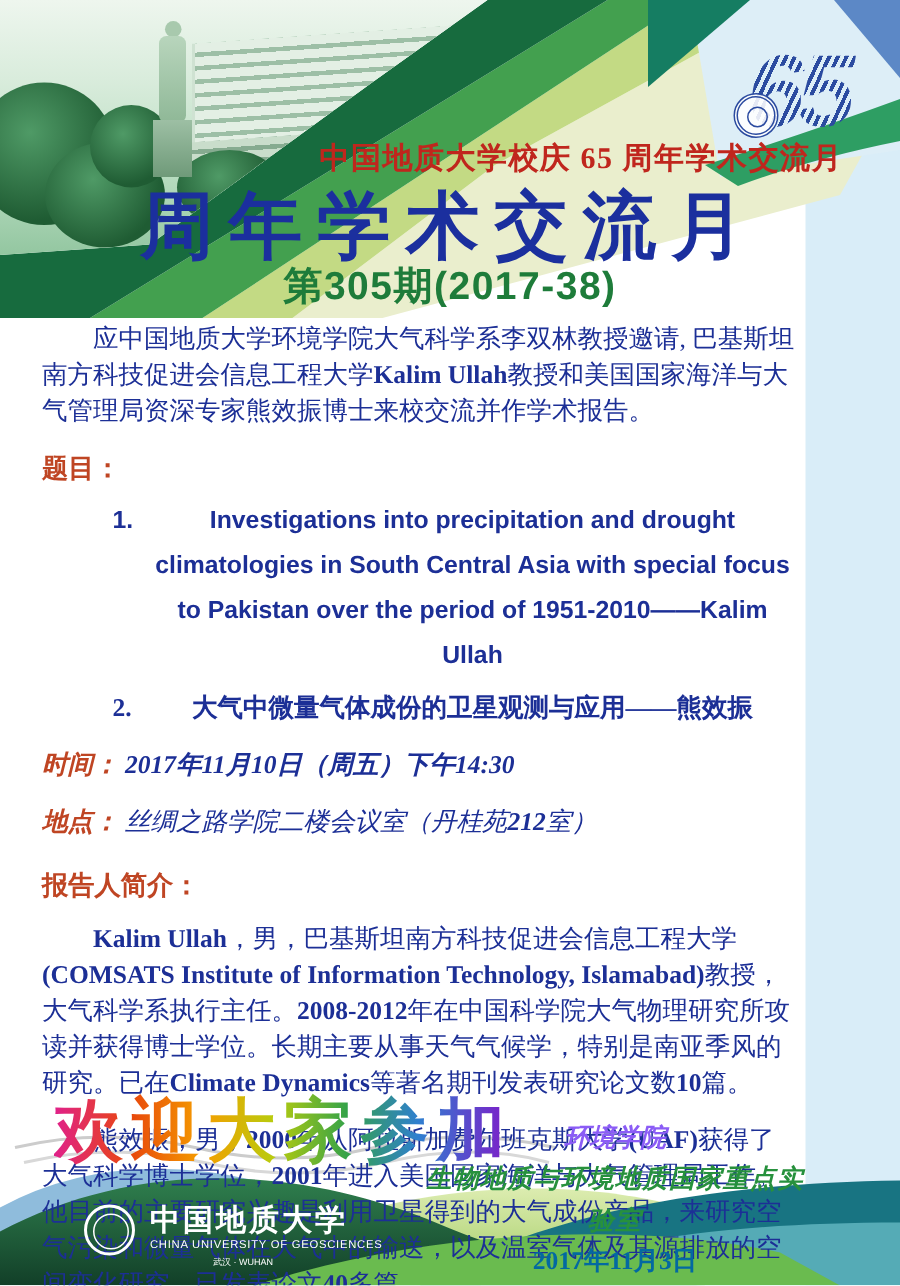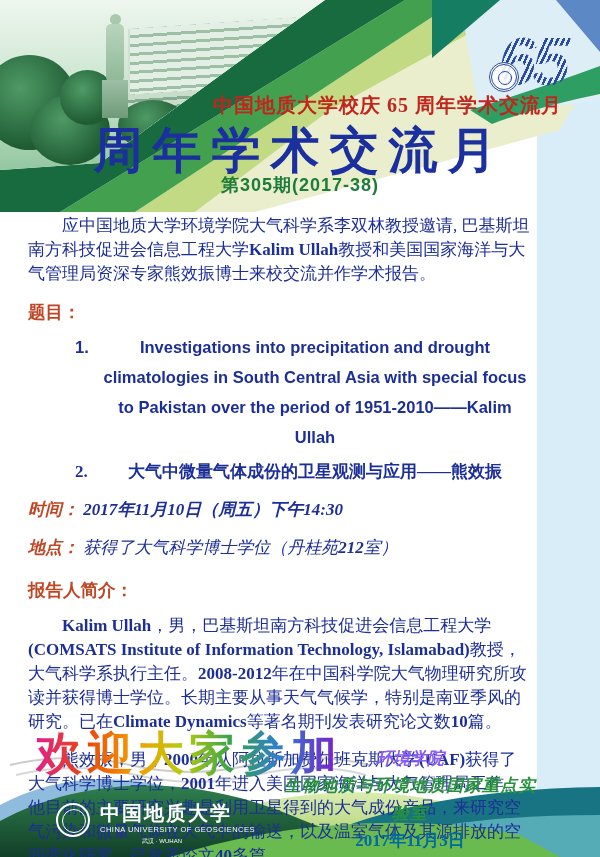--- a/index.html
+++ b/index.html
@@ -20,21 +20,21 @@
   #statue{position:absolute;left:98px;top:14px;width:34px;height:104px;}
   #statue .head{position:absolute;left:12px;top:0;width:11px;height:11px;border-radius:50%;background:#a8c9ad;}
   #statue .bodyp{position:absolute;left:8px;top:10px;width:18px;height:58px;border-radius:5px;background:linear-gradient(180deg,#b8d5bc,#8fb897);}
   #statue .ped{position:absolute;left:4px;top:66px;width:26px;height:38px;background:linear-gradient(180deg,#9dbfa4,#6f9a79);}
   #hdr-title{position:absolute;left:0;top:124px;width:600px;text-align:center;
      font-size:49px;line-height:54px;font-weight:900;color:#1b2f9e;letter-spacing:10px;z-index:3;}
   #hdr-red{position:absolute;left:0;top:92px;width:562px;text-align:right;font-size:20px;font-weight:bold;
      color:#c0261d;letter-spacing:1px;z-index:3;}
   #hdr-issue{position:absolute;left:0;top:173px;width:600px;text-align:center;
      font-family:"Liberation Sans","DejaVu Sans",sans-serif;
-     font-size:18px;font-weight:bold;color:#1e7c3a;letter-spacing:1px;z-index:3;}
+     font-size:26px;font-weight:bold;color:#1e7c3a;letter-spacing:1px;z-index:3;}
   
   #logo65{position:absolute;left:487px;top:16px;width:90px;height:96px;z-index:3;text-align:center;}
   #logo65 .digits{font-family:"Liberation Sans","DejaVu Sans",sans-serif;font-style:italic;font-weight:900;
      font-size:68px;line-height:90px;letter-spacing:-4px;
      background:repeating-linear-gradient(115deg,#2b4ba0 0 2.6px,rgba(255,255,255,0) 2.6px 5.2px);
      -webkit-background-clip:text;background-clip:text;color:transparent;}
   #logo65 .seal{position:absolute;left:2px;top:46px;width:30px;height:30px;border-radius:50%;
      border:3px double #2b4ba0;background:rgba(255,255,255,.88);box-sizing:border-box;}
   #logo65 .seal::after{content:"";position:absolute;left:6px;top:6px;width:12px;height:12px;border-radius:50%;border:1px solid #2b4ba0;}
   
@@ -121,21 +121,21 @@
       <span class="num">2.</span>
       <span class="ttext">大气中微量气体成份的卫星观测与应用——熊效振</span>
     </div>
 
     <div class="meta-row">
       <span class="label-or">时间：</span>
       <span class="mval">2017年11月10日（周五）下午14:30</span>
     </div>
     <div class="meta-row">
       <span class="label-or">地点：</span>
-      <span><span>获得了大气科学博士学位（丹桂苑</span><span class="b">212</span><span>室）</span></span>
+      <span><span>丝绸之路学院二楼会议室（丹桂苑</span><span class="b">212</span><span>室）</span></span>
     </div>
 
     <div id="bios-label" class="label-or">报告人简介：</div>
     <p class="para"><span class="b">Kalim Ullah</span><span>，男，巴基斯坦南方科技促进会信息工程大学</span><span class="b">(COMSATS Institute of Information Technology, Islamabad)</span><span>教授，大气科学系执行主任。</span><span class="b">2008-2012</span><span>年在中国科学院大气物理研究所攻读并获得博士学位。长期主要从事天气气候学，特别是南亚季风的研究。已在</span><span class="b">Climate Dynamics</span><span>等著名期刊发表研究论文数</span><span class="b">10</span><span>篇。</span></p>
     <p class="para" style="margin-top:14px;"><span>熊效振，男，</span><span class="b">2000</span><span>年从阿拉斯加费尔班克斯大学</span><span class="b">(UAF)</span><span>获得了大气科学博士学位，</span><span class="b">2001</span><span>年进入美国国家海洋与大气管理局工作。他目前的主要研究兴趣是利用卫星得到的大气成份产品，来研究空气污染和微量气体在大气中的输送，以及温室气体及其源排放的空间变化研究。已发表论文</span><span class="b">40</span><span>多篇。</span></p>
   </div>
 
   <svg id="footer-art" viewBox="0 0 600 122" preserveAspectRatio="none">
     <defs>
       <linearGradient id="gDark" x1="0" y1="0" x2="0" y2="1">

